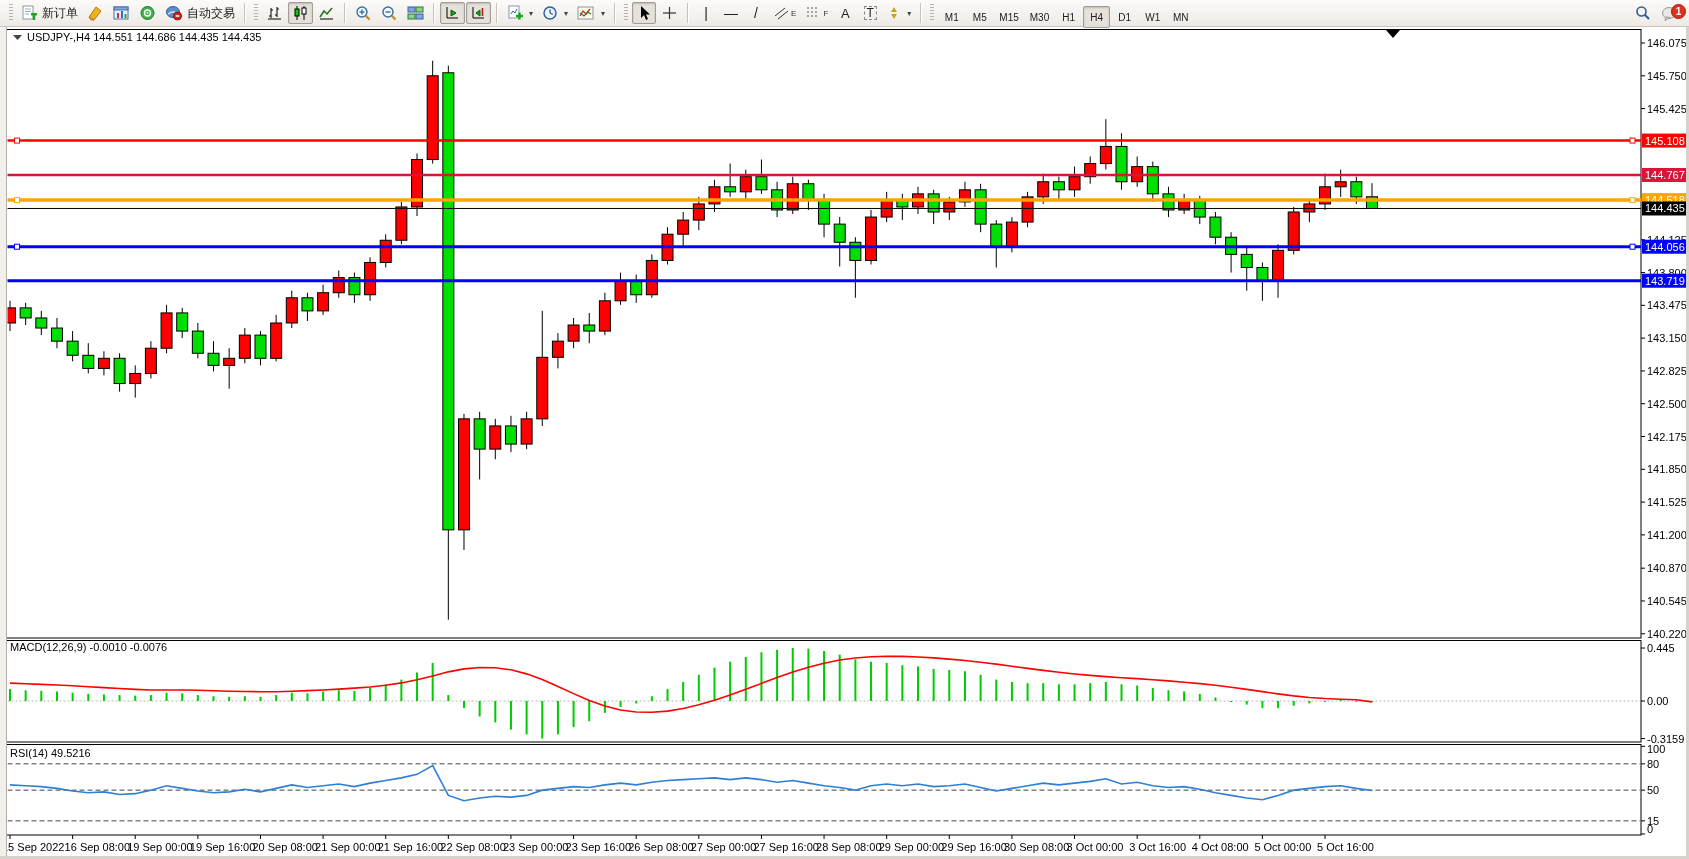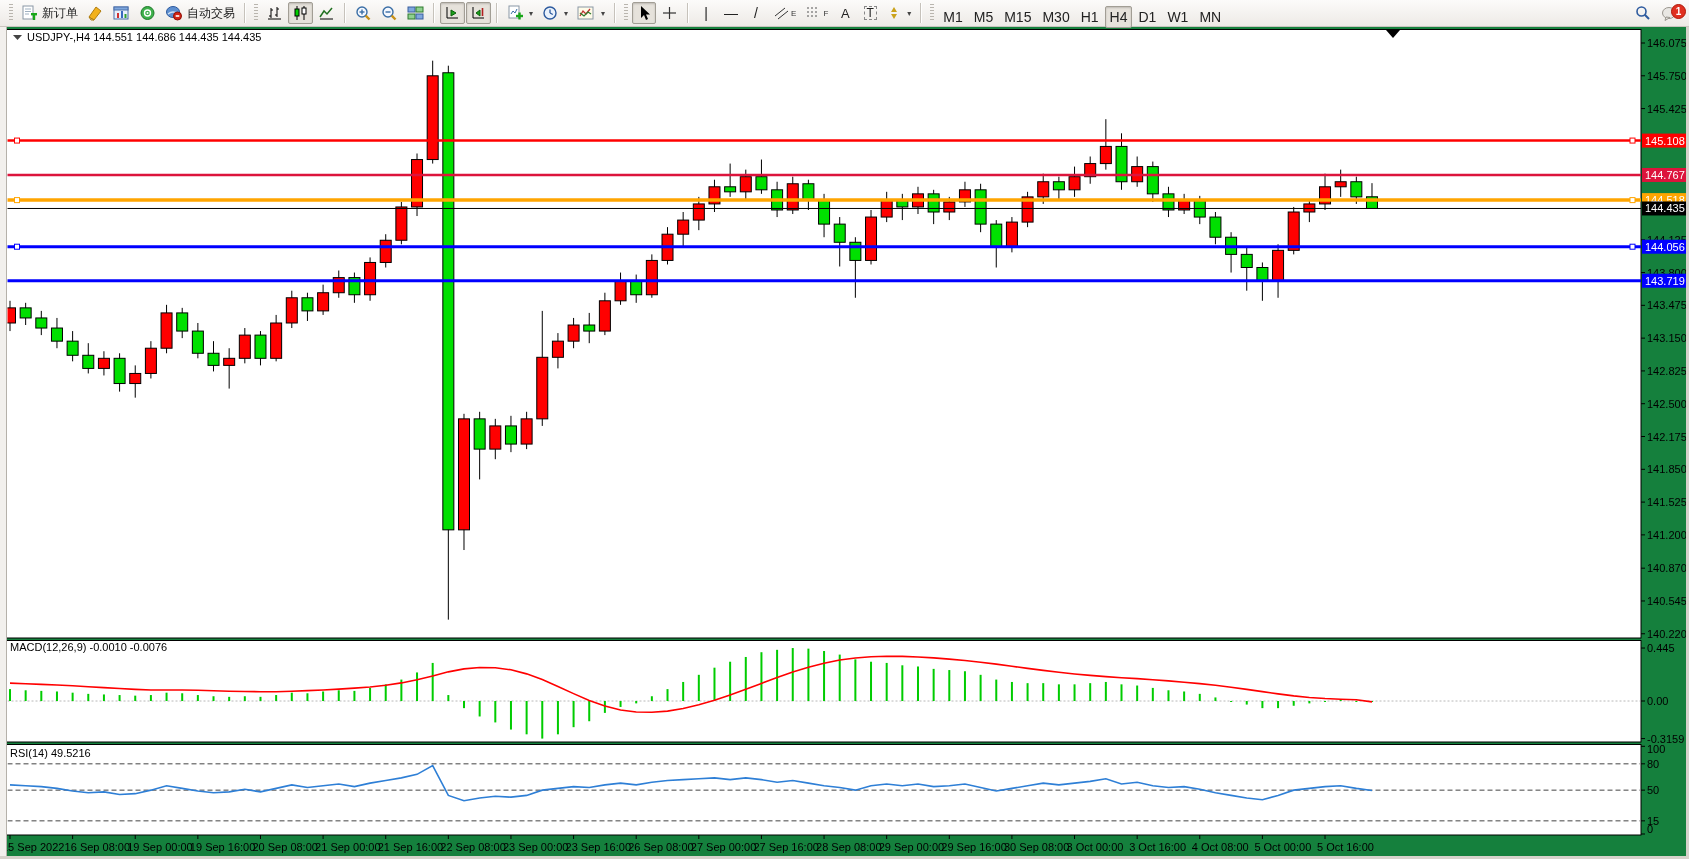--- a/index.html
+++ b/index.html
@@ -1,32 +1,32 @@
 <!DOCTYPE html>
 <html><head>
 <meta charset="utf-8">
 <style>
   html,body{margin:0;padding:0;background:#e8e6e2;}
-  .app{position:relative;width:1689px;height:859px;background:#15803d;overflow:hidden;
+  .app{position:relative;width:1689px;height:859px;background:#ffffff;overflow:hidden;
        font-family:"Liberation Sans",sans-serif;}
   
   .tb{position:absolute;left:0;top:0;width:1689px;height:27px;box-sizing:border-box;
       background:linear-gradient(#fcfbfa,#edeae6);border-bottom:1px solid #c9c5be;
       display:flex;align-items:center;padding:0 6px;gap:1px;z-index:5;}
   .grip{width:4px;height:18px;margin:0 3px;flex:none;
         background:repeating-linear-gradient(180deg,#b9b5ae 0 1px,transparent 1px 3px);}
   .sep{width:0;height:20px;border-left:1px solid #c6c2bb;border-right:1px solid #ffffff;
        margin:0 4px;flex:none;}
   .tbtn{height:22px;min-width:24px;box-sizing:border-box;display:flex;align-items:center;
         justify-content:center;gap:4px;padding:0 3px;border:1px solid transparent;
         border-radius:2px;background:transparent;font:12px "Liberation Sans",sans-serif;
         color:#1a1a1a;flex:none;cursor:default;}
   .tbtn.active{background:#e6e2db;border-color:#a29e95;box-shadow:inset 0 1px 2px rgba(0,0,0,.18);}
   .tbtn .caret{font-size:8px;color:#444;margin-left:1px;}
-  .tf{min-width:27px;padding:0 4px;font-size:14px;color:#222;margin-top:8px;}
+  .tf{min-width:27px;padding:0 4px;font-size:10px;color:#222;margin-top:8px;}
   .spacer{flex:1;}
   .glyph{font-size:14px;color:#222;line-height:1;}
   .ic{display:inline-block;flex:none;line-height:0;}
   .badge{position:absolute;top:1px;right:-4px;background:#e03020;color:#fff;font:bold 10px "Liberation Sans",sans-serif;
          border-radius:8px;min-width:13px;height:13px;line-height:13px;text-align:center;border:1px solid #b01808;}
   .notif{position:relative;}
   
   .edge-left{position:absolute;left:0;top:27px;width:6px;height:832px;background:#f2f0ed;
              border-right:1px solid #b5b1aa;z-index:3;}
   .edge-right{position:absolute;left:1686px;top:27px;width:3px;height:832px;background:#d6d2cb;z-index:3;}

